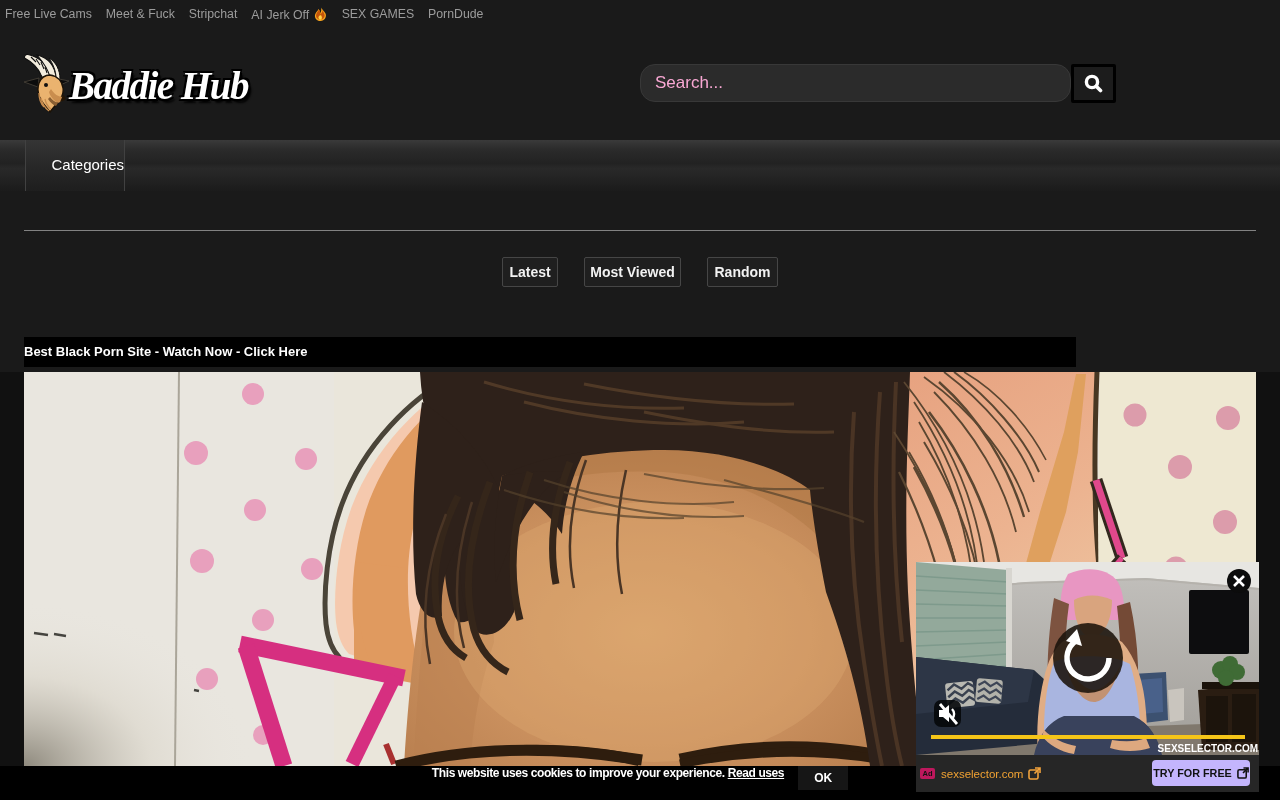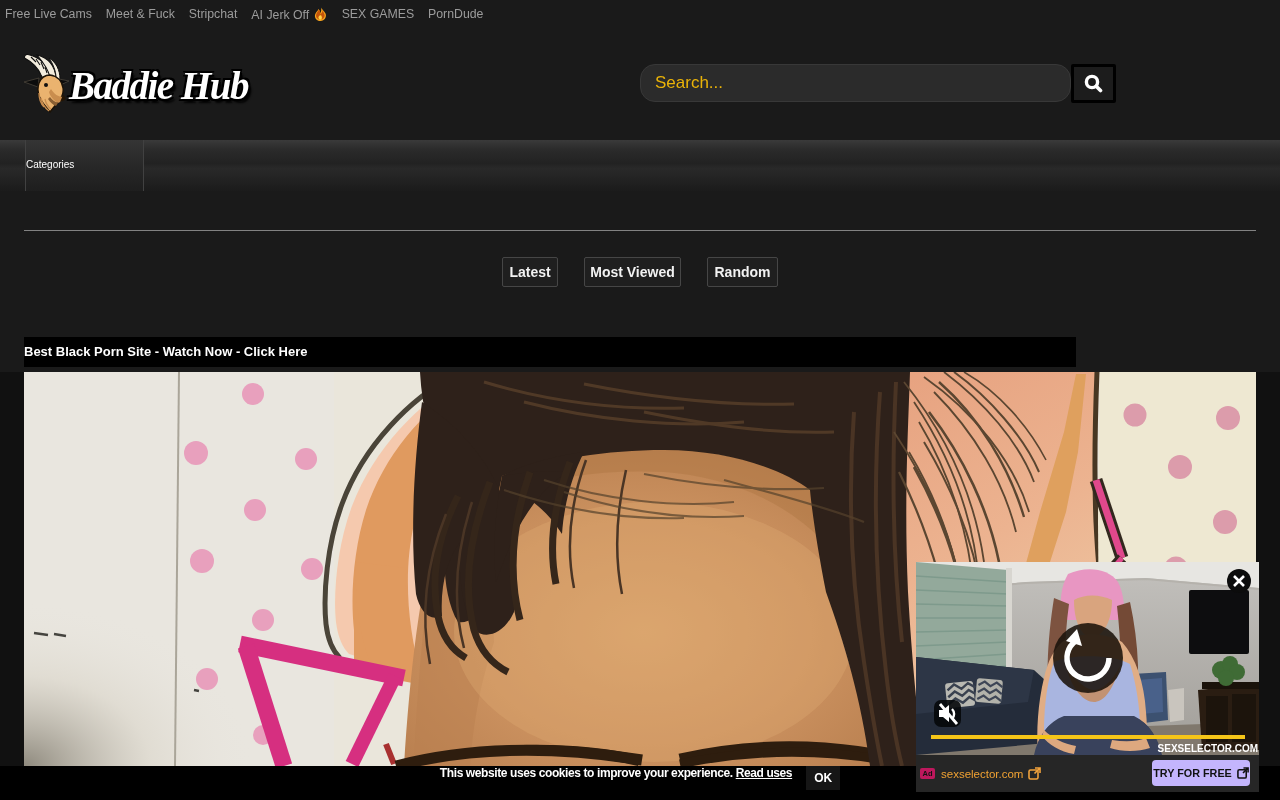--- a/index.html
+++ b/index.html
@@ -15,50 +15,50 @@
   
   #logo-goat { position:absolute; left:22px; top:52px; }
   #logo-text { position:absolute; left:69px; top:63px; width:320px; height:60px;
     font-family:"Liberation Serif", serif; font-style:italic; font-weight:bold;
     font-size:39px; color:#ffffff; letter-spacing:-1.5px; white-space:nowrap;
     text-shadow: 2px 2px 0 #000, -2px 2px 0 #000, 2px -2px 0 #000, -2px -2px 0 #000, 3px 4px 2px rgba(0,0,0,0.9); }
 
   
   #search { position:absolute; left:640px; top:64px; width:431px; height:38px;
     background:#2b2b2b; border:1px solid #383838; border-radius:15px;
-    color:#eab308; font-size:17px; line-height:36px; padding-left:14px; }
+    color:#f9a8d4; font-size:17px; line-height:36px; padding-left:14px; }
   #searchbtn { position:absolute; left:1071px; top:64px; width:45px; height:39px;
     background:#1c1c1c; border:3px solid #000; border-radius:2px;
     display:flex; align-items:center; justify-content:center; }
 
   
   #nav { position:absolute; left:0; top:140px; width:1280px; height:51px;
     background:linear-gradient(to bottom,#3a3a3a 0%,#2b2b2b 18%,#222222 46%,#292929 56%,#1b1b1b 100%); }
-  #cat-tab { position:absolute; left:25px; top:140px; width:119px; height:51px;
+  #cat-tab { position:absolute; left:25px; top:140px; width:100px; height:51px;
     background:linear-gradient(to bottom,#353535 0%,#282828 50%,#1e1e1e 100%);
     border-left:1px solid #414141; border-right:1px solid #414141;
-    color:#ffffff; font-size:10px; text-align:left; line-height:50px; }
+    color:#ffffff; font-size:15px; text-align:right; line-height:50px; }
 
   #divider { position:absolute; left:24px; top:230px; width:1232px; height:1px; background:#828282; }
 
   .pillbtn { position:absolute; top:257px; height:30px; background:#1f1f1f;
     border:1px solid #464646; border-radius:2px; color:#f2f2f2;
     font-size:14px; font-weight:bold; text-align:center; line-height:28px; }
 
   #banner { position:absolute; left:24px; top:337px; width:1052px; height:30px; background:#000;
     color:#fff; font-size:13px; font-weight:bold; text-align:left; line-height:30px; }
 
   #mainimg { position:absolute; left:24px; top:372px; width:1232px; height:394px; background:#eae6da; }
   #sidebgL { position:absolute; left:0; top:372px; width:24px; height:394px; background:#111; }
   #sidebgR { position:absolute; left:1256px; top:372px; width:24px; height:394px; background:#111; }
 
   #cookiebar { position:absolute; left:0; top:766px; width:1280px; height:34px; background:#000;
     display:flex; align-items:flex-start; justify-content:center; gap:0;
     color:#fff; font-size:12px; font-weight:bold; letter-spacing:-0.4px; z-index:5; }
-  #okbtn { background:#161616; padding:5px 8px; margin-left:14px; letter-spacing:0; }
+  #okbtn { background:#161616; padding:5px 16px; margin-left:14px; letter-spacing:0; }
 
   #video { position:absolute; left:916px; top:562px; width:343px; height:193px; z-index:8; }
   #adbar { position:absolute; left:916px; top:755px; width:343px; height:37px; background:#262626; z-index:8;
     display:flex; align-items:center; }
   #adbadge { background:#be185d; color:#111; font-size:7.5px; font-weight:bold; border-radius:2px;
     padding:1px 2.5px; margin-left:4px; }
   #adlink { color:#f0a233; font-size:11.5px; margin-left:6px; }
   #tryfree { position:absolute; right:9px; top:5px; width:98px; height:26px; background:#c4b5fd;
     border-radius:4px; color:#111; font-size:10.8px; font-weight:bold; white-space:nowrap;
     display:flex; align-items:center; justify-content:center; gap:5px; }

